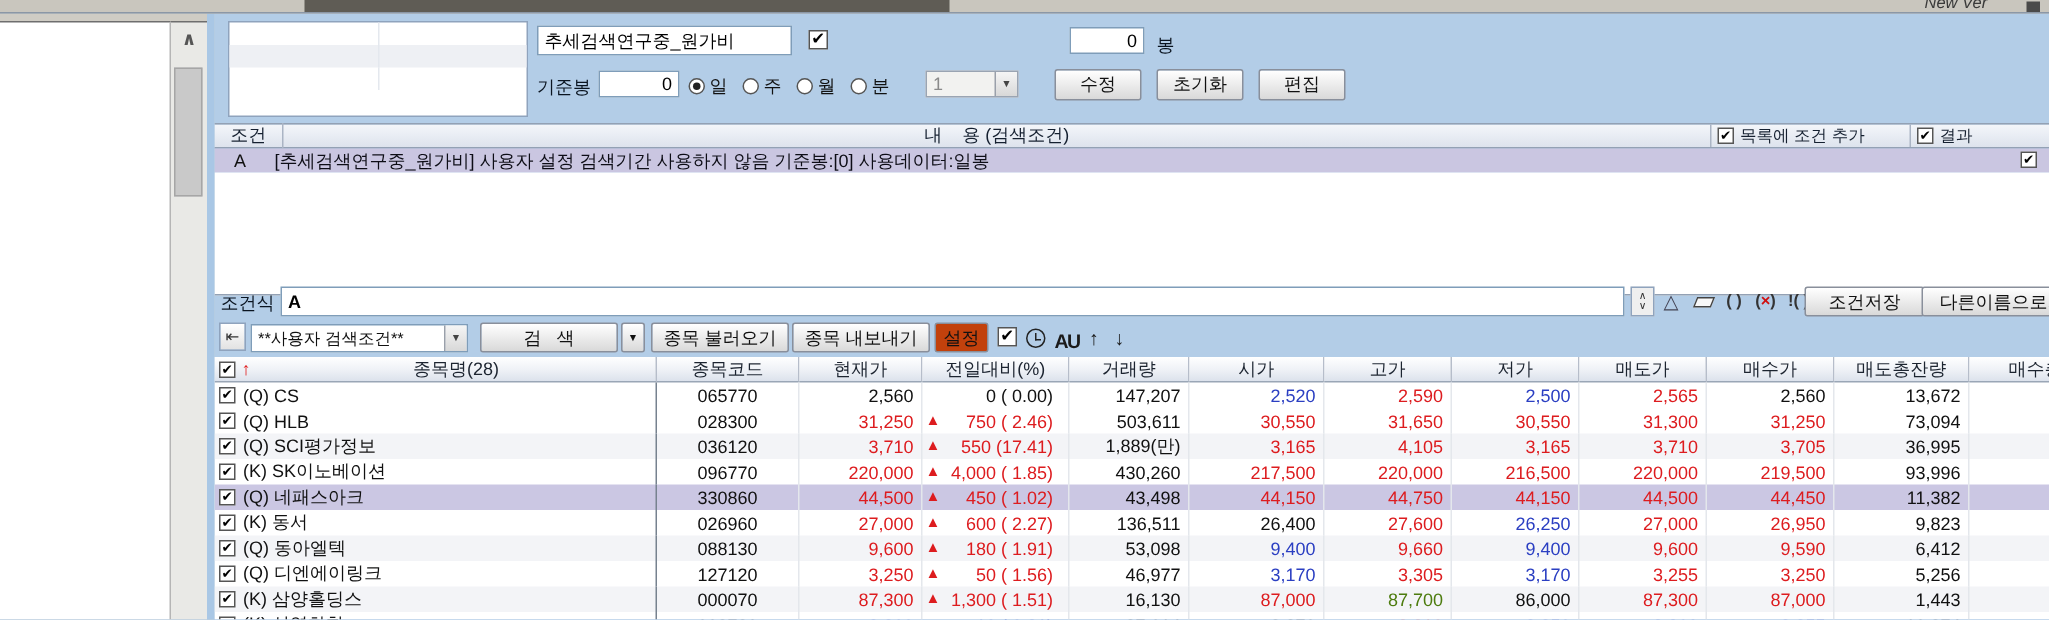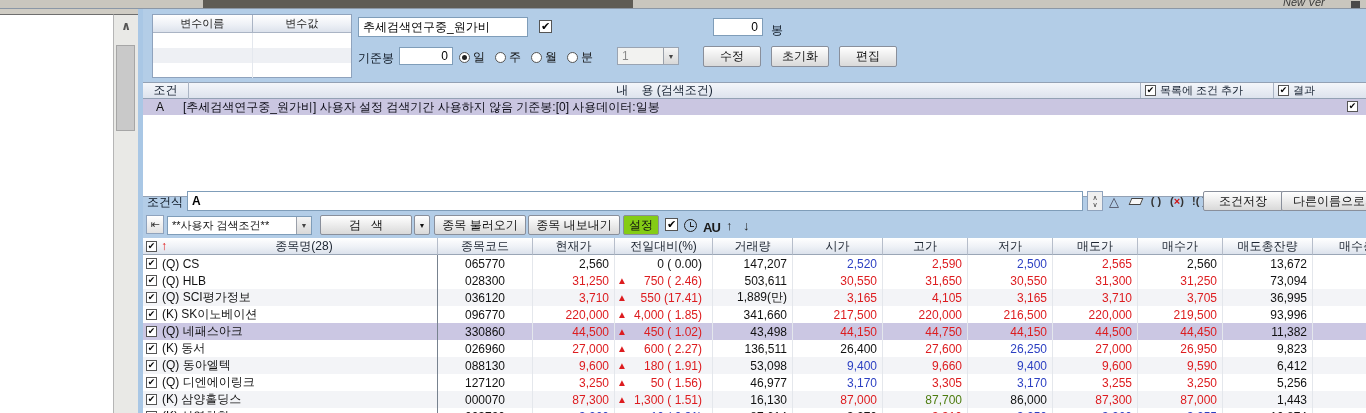--- a/index.html
+++ b/index.html
@@ -114,24 +114,20 @@
   <div class="lp-scroll">
     <div class="lp-up">∧</div>
     <div class="lp-thumb"></div>
   </div>
 </div>
 <div class="divider"></div>
 
 <div class="main">
 
   <div class="vartable">
-    <div class="vt-head">
-      <div class="vt-hc">변수이름</div>
-      <div class="vt-hc">변수값</div>
-    </div>
     <div class="vt-body">
       <div class="vt-row">
           <div class="vt-cell"></div>
           <div class="vt-cell"></div>
         </div>
       <div class="vt-row">
           <div class="vt-cell"></div>
           <div class="vt-cell"></div>
         </div>
       <div class="vt-row">
@@ -217,21 +213,21 @@
   <div class="tbar">
     <div class="dock">⇤</div>
     <div class="combo2">
       <span class="val">**사용자 검색조건**</span>
       <span class="ddbtn">▼</span>
     </div>
     <div class="btn" style="left:177px;top:1px;width:92px;height:20px">검   색</div>
     <div class="btn" style="left:271px;top:1px;width:16px;height:20px;font-size:7px">▼</div>
     <div class="btn" style="left:291px;top:1px;width:92px;height:20px">종목 불러오기</div>
     <div class="btn" style="left:385px;top:1px;width:92px;height:20px">종목 내보내기</div>
-    <div class="btn" style="left:480px;top:1px;width:36px;height:20px;background:#84cc16">설정</div>
+    <div class="btn" style="left:480px;top:1px;width:36px;height:20px;background:#c2410c">설정</div>
     <span class="cb" style="position:absolute;left:522px;top:4px">✔</span>
     <span class="clock"></span>
     <span class="au">AU</span>
     <span class="tb-ic" style="left:583px">↑</span>
     <span class="tb-ic" style="left:600px">↓</span>
   </div>
 
   <div class="stock">
     <div class="shead" id="stock-head">
         <div class="hc first" style="width: 295px;">
@@ -316,21 +312,21 @@
           <div class="c first" style="width: 295px;">
             <span class="cb sm">✔</span>
             <span>(K) SK이노베이션</span>
           </div>
           <div class="c ctr" style="width: 95px;">096770</div>
           <div class="c num" style="width: 82px; color: rgb(221, 28, 31);">220,000</div>
           <div class="c num" style="width: 98px;">
             <span class="tri" style="color: rgb(221, 28, 31);">▲</span>
             <span class="chv" style="color: rgb(221, 28, 31);">4,000 ( 1.85)</span>
           </div>
-          <div class="c num" style="width: 80px;">341,660</div>
+          <div class="c num" style="width: 80px;">430,260</div>
           <div class="c num" style="width: 90px; color: rgb(221, 28, 31);">217,500</div>
           <div class="c num" style="width: 85px; color: rgb(221, 28, 31);">220,000</div>
           <div class="c num" style="width: 85px; color: rgb(221, 28, 31);">216,500</div>
           <div class="c num" style="width: 85px; color: rgb(221, 28, 31);">220,000</div>
           <div class="c num" style="width: 85px; color: rgb(221, 28, 31);">219,500</div>
           <div class="c num" style="width: 90px;">93,996</div>
           <div class="c num" style="width: 113px;"></div>
         </div>
         <div class="srow hl">
           <div class="c first" style="width: 295px;">

